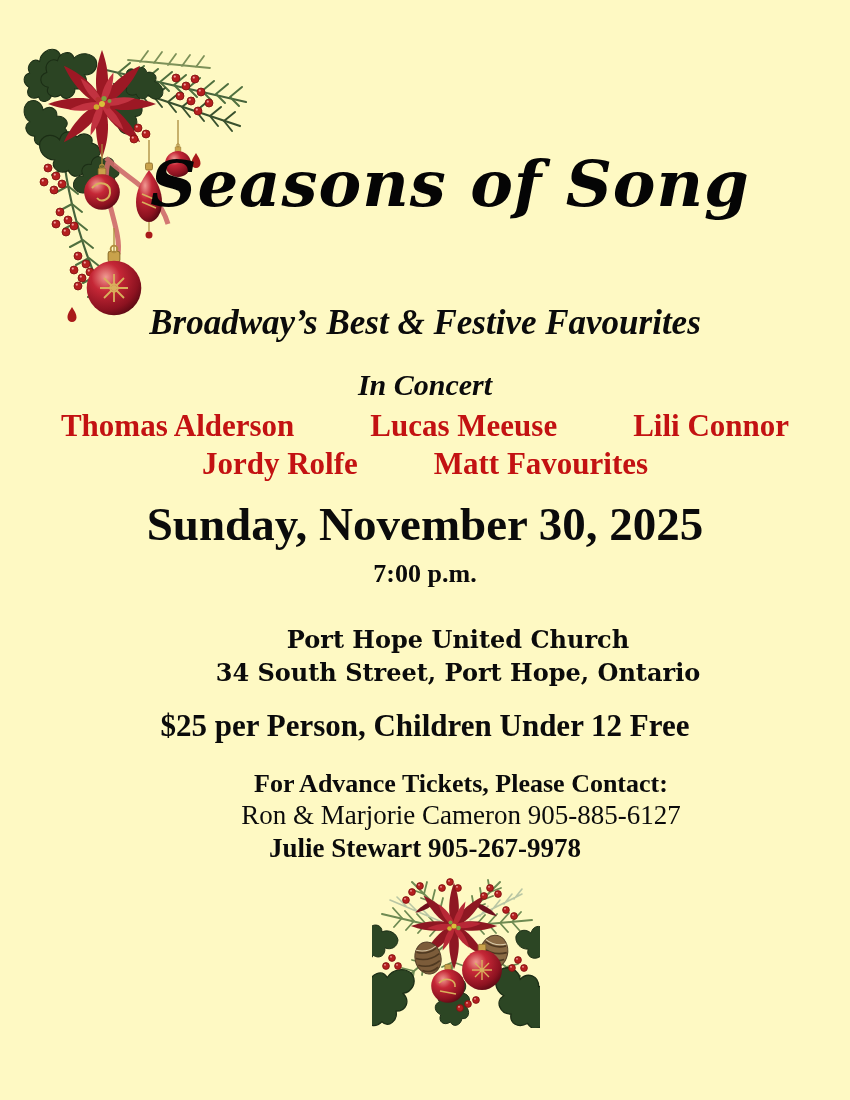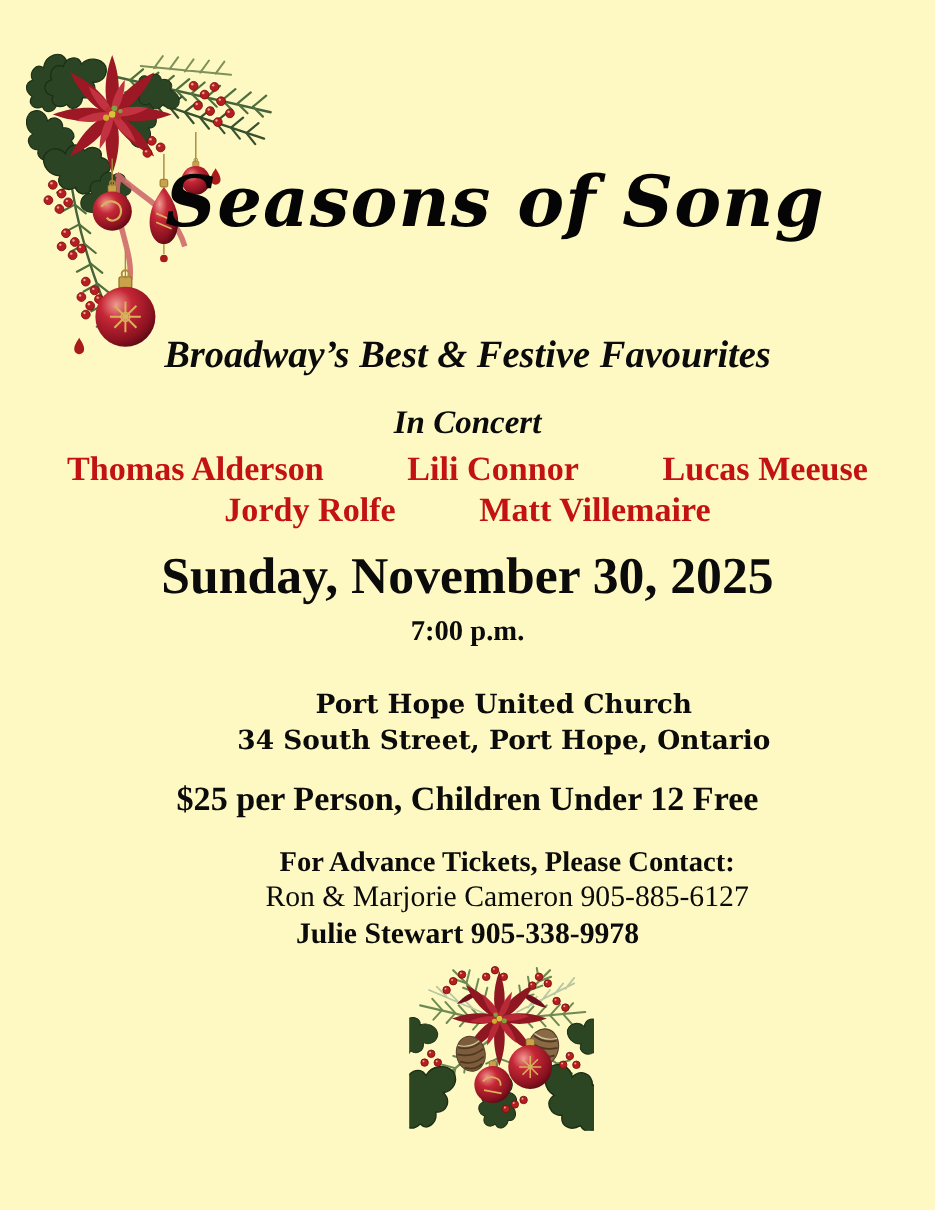--- a/index.html
+++ b/index.html
@@ -187,39 +187,39 @@
   </div>
 
   <h1 class="title">Seasons of Song</h1>
 
   <p class="abs subtitle">Broadway’s Best &amp; Festive Favourites</p>
 
   <p class="abs in-concert">In Concert</p>
 
   <div class="performers row1">
     <span>Thomas Alderson</span>
+    <span>Lucas Meeuse</span>
     <span>Lili Connor</span>
-    <span>Lucas Meeuse</span>
   </div>
   <div class="performers row2">
     <span>Jordy Rolfe</span>
-    <span>Matt Villemaire</span>
+    <span>Matt Favourites</span>
   </div>
 
   <p class="abs date">Sunday, November 30, 2025</p>
   <p class="abs time">7:00 p.m.</p>
 
   <p class="abs venue">Port Hope United Church</p>
   <p class="abs address">34 South Street, Port Hope, Ontario</p>
 
   <p class="abs price">$25 per Person, Children Under 12 Free</p>
 
   <p class="abs tickets-heading">For Advance Tickets, Please Contact:</p>
   <p class="abs contact1">Ron &amp; Marjorie Cameron 905-885-6127</p>
-  <p class="abs contact2">Julie Stewart 905-338-9978</p>
+  <p class="abs contact2">Julie Stewart 905-267-9978</p>
 
   <div class="deco-bottom">
     <svg width="168" height="158" viewBox="0 0 168 158" aria-hidden="true">
       <defs>
         <radialGradient id="bBallG" cx="35%" cy="30%" r="75%">
           <stop offset="0%" stop-color="#f09a92"></stop>
           <stop offset="35%" stop-color="#c52736"></stop>
           <stop offset="80%" stop-color="#8c1220"></stop>
           <stop offset="100%" stop-color="#5c0a14"></stop>
         </radialGradient>

